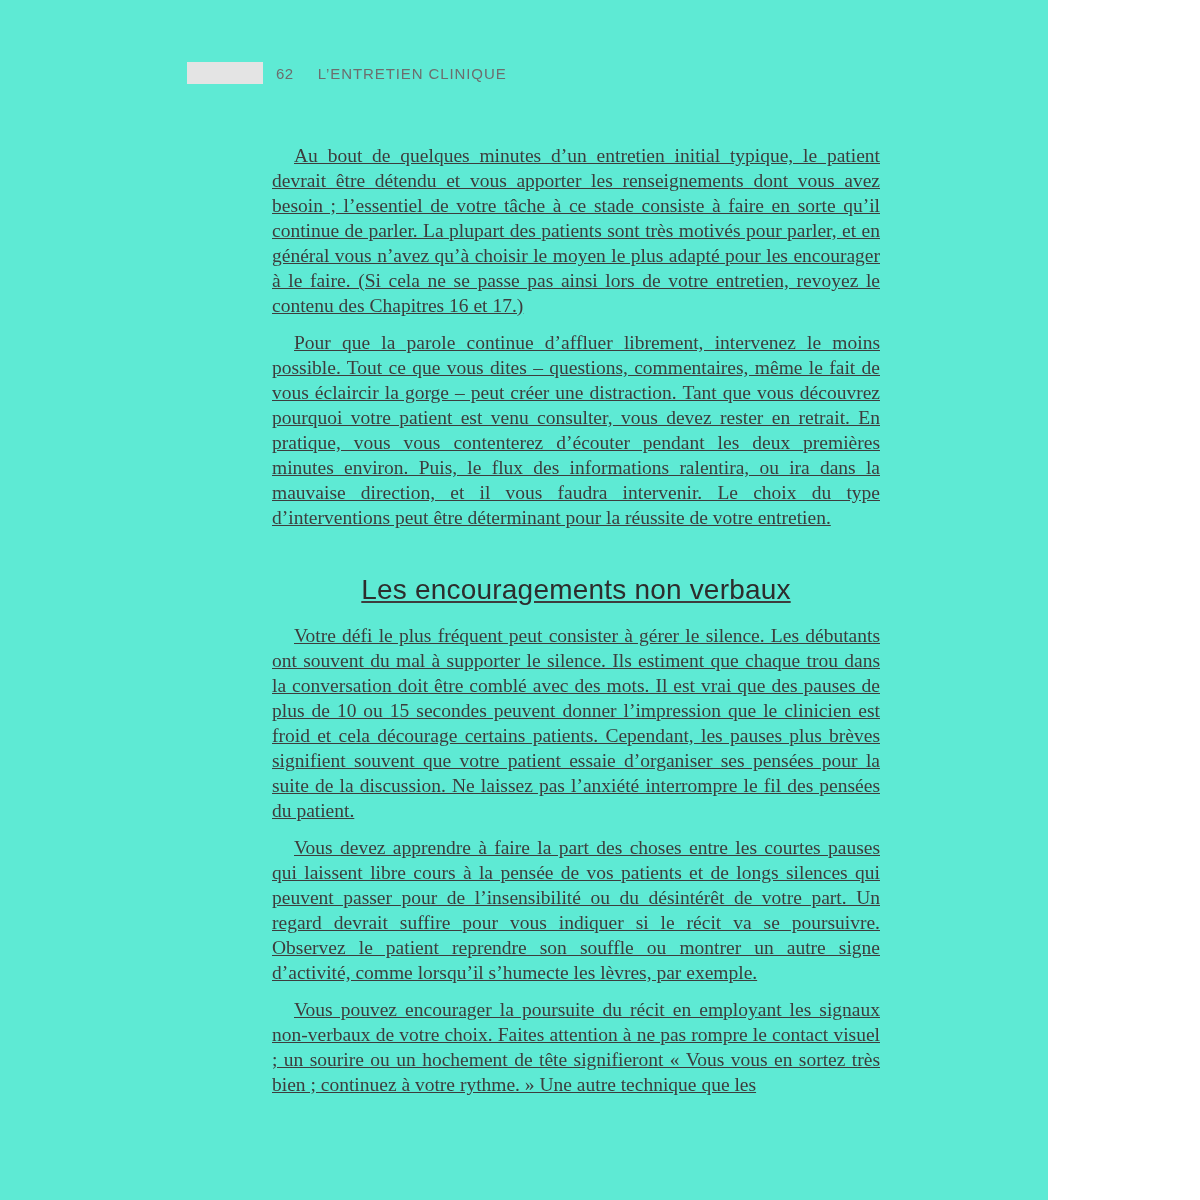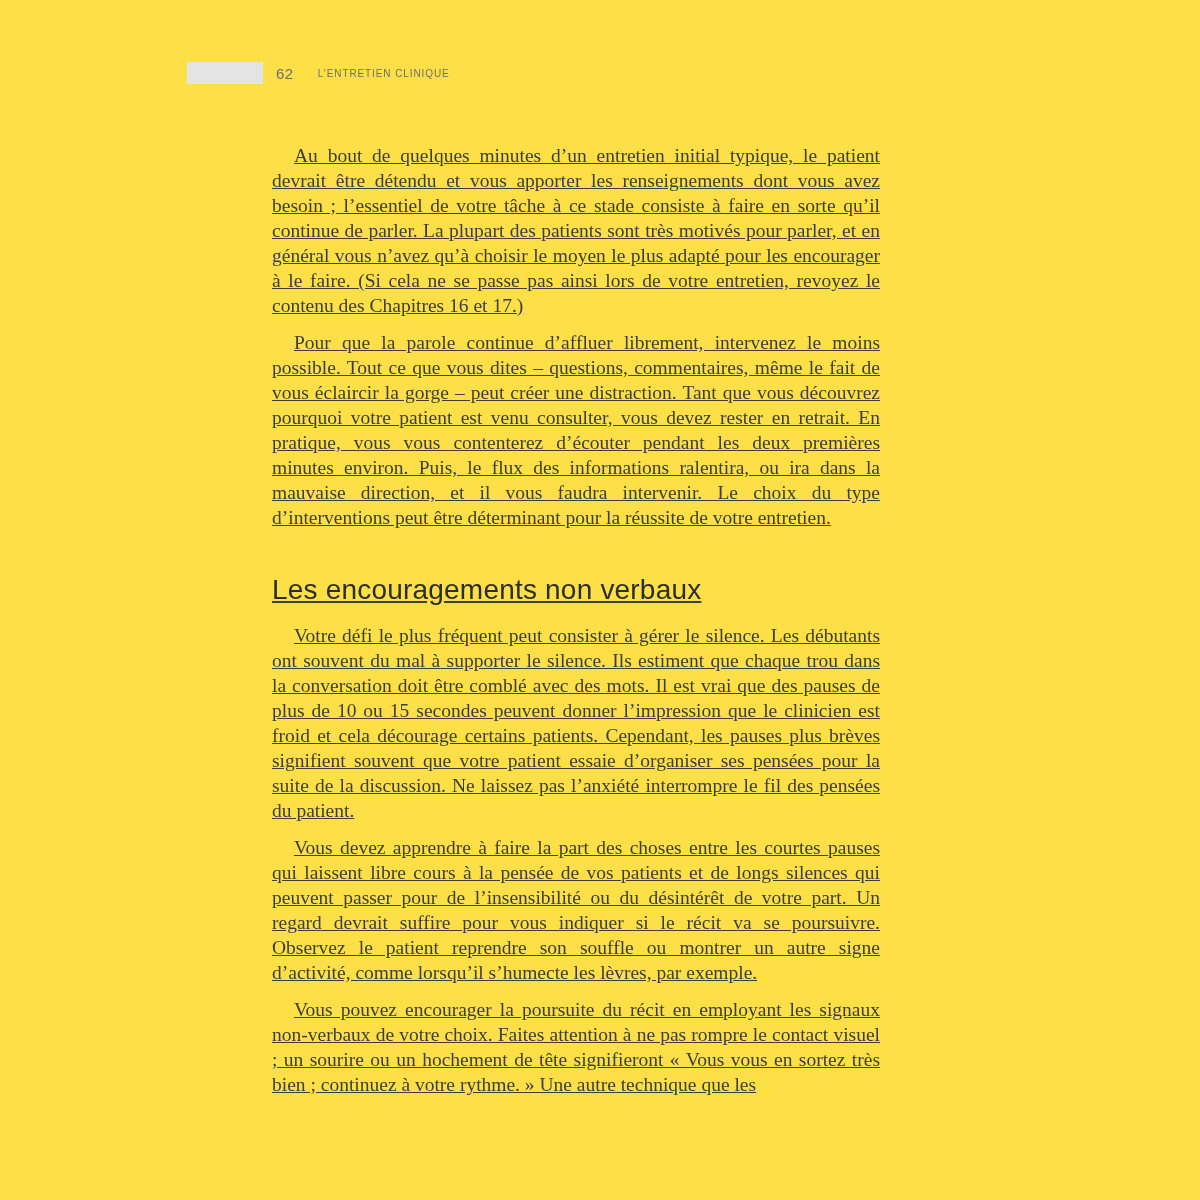--- a/index.html
+++ b/index.html
@@ -2,23 +2,23 @@
 <html lang="fr"><head>
 <meta charset="utf-8">
 <style>
   html, body {
     margin: 0;
     padding: 0;
     background: #ffffff;
   }
   .page {
     position: relative;
-    width: 1200px;
+    width: 1048px;
     height: 1200px;
-    background: #fde047;
+    background: #5eead4;
     overflow: hidden;
   }
   
   .running-header {
     position: absolute;
     top: 61px;
     left: 187px;
     height: 24px;
     display: flex;
     align-items: center;
@@ -32,21 +32,21 @@
     display: inline-block;
   }
   .page-number {
     margin-left: 13px;
     font-size: 15px;
     letter-spacing: 0.5px;
     color: #6d6d6d;
   }
   .running-title {
     margin-left: 24px;
-    font-size: 10px;
+    font-size: 15px;
     letter-spacing: 0.9px;
     color: #6d6d6d;
   }
   
   .text-column {
     position: absolute;
     left: 272px;
     top: 143px;
     width: 608px;
     font-family: "Liberation Serif", "DejaVu Serif", serif;
@@ -60,21 +60,21 @@
     margin: 0 0 12px 0;
     text-indent: 22px;
   }
   .section-heading {
     font-family: "Liberation Sans", "DejaVu Sans", sans-serif;
     font-size: 28px;
     font-weight: 400;
     color: #2d2d2d;
     letter-spacing: 0.2px;
     margin: 44px 0 17px 0;
-    text-align: left;
+    text-align: center;
     text-indent: 0;
     line-height: 32px;
   }
 </style>
 </head>
 <body>
 
 <div class="page">
 
   <header class="running-header">

